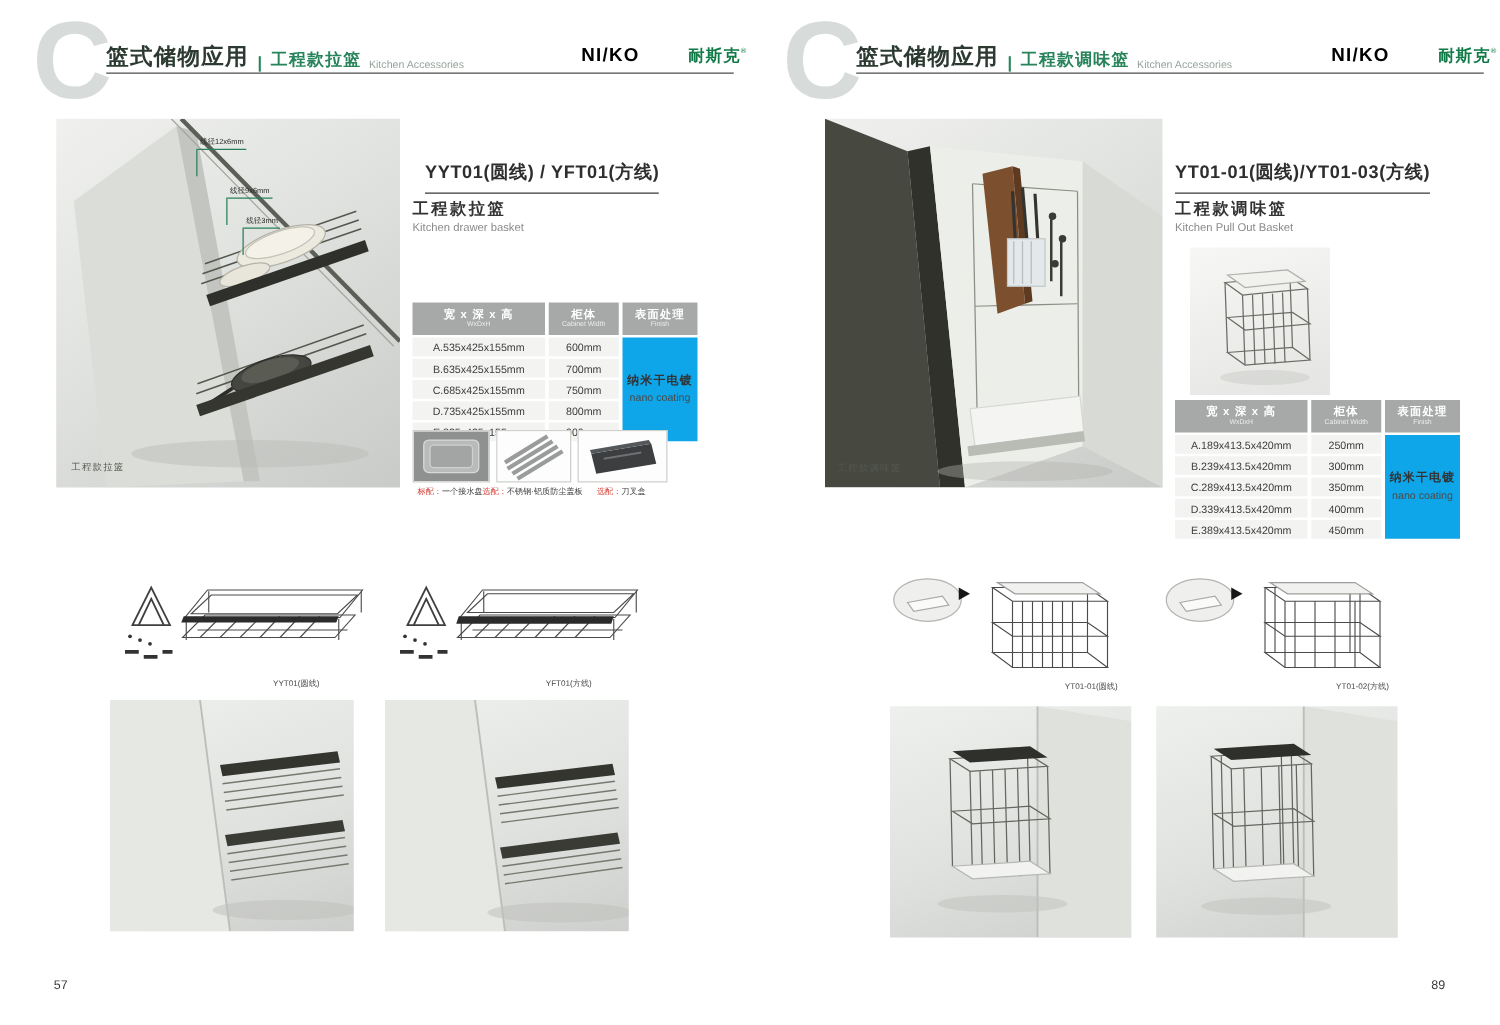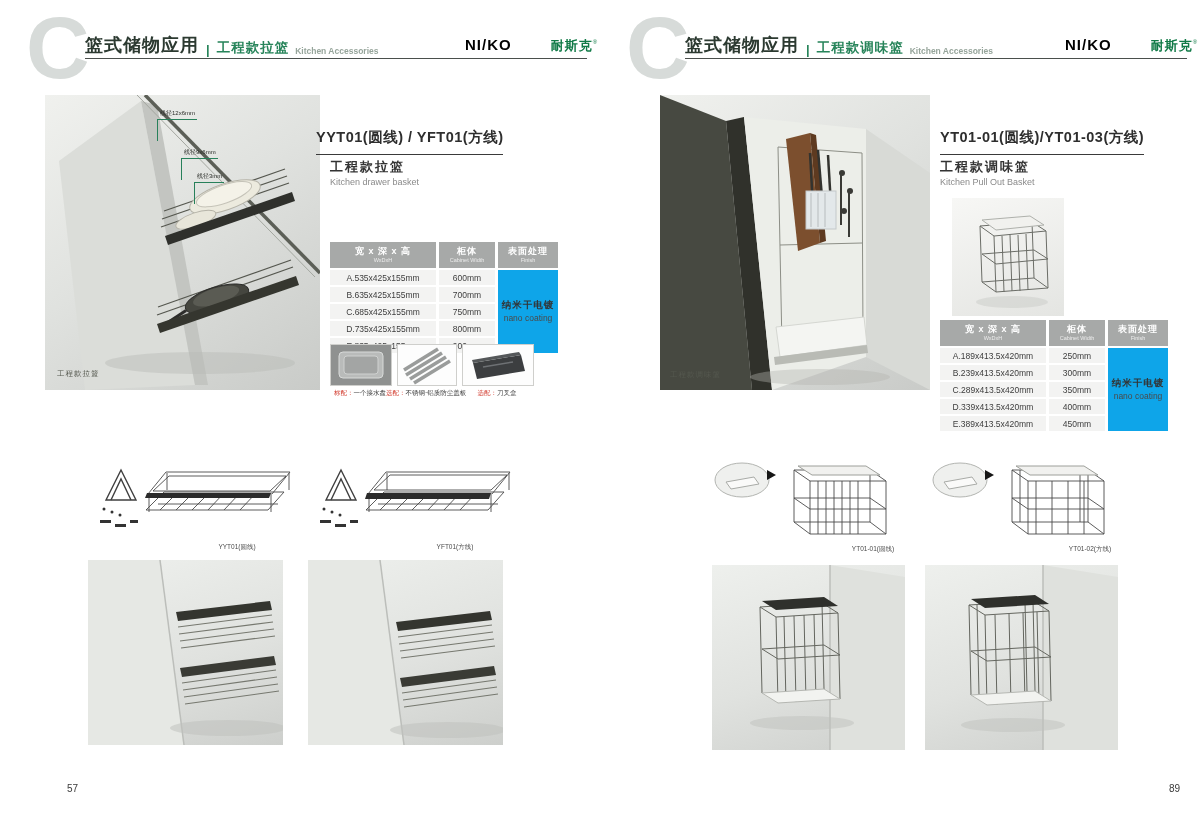--- a/index.html
+++ b/index.html
@@ -6,21 +6,21 @@
   body{font-family:"Liberation Sans","DejaVu Sans",sans-serif;-webkit-font-smoothing:antialiased;}
   .spread{position:relative;width:1200px;height:820px;background:#ffffff;overflow:hidden;}
   .abs{position:absolute;}
 
   
   .c-mark{font-size:88px;font-weight:700;color:#d7dbd9;line-height:1;letter-spacing:-4px;user-select:none;}
   .header-text{display:flex;align-items:flex-end;gap:6px;z-index:2;white-space:nowrap;}
   .hdr-cat{font-size:18px;font-weight:700;color:#2c3a31;letter-spacing:1px;}
   .hdr-div{font-size:13px;font-weight:700;color:#27845a;padding:0 1px;}
   .hdr-sec{font-size:13.5px;font-weight:700;color:#27845a;letter-spacing:1px;}
-  .hdr-sub{font-size:8.5px;color:#96a59b;padding-bottom:1px;font-weight:bold;}
+  .hdr-sub{font-size:8.5px;color:#96a59b;padding-bottom:1px;}
   .header-rule{height:1px;background:#4a4f4c;}
   .logo{white-space:nowrap;}
   .logo-en{font-size:15px;font-weight:800;color:#000000;letter-spacing:1px;}
   .logo-cn{font-size:13px;font-weight:800;color:#117a47;margin-left:3px;letter-spacing:1px;padding-left:36px;}
   .logo-reg{font-size:6px;color:#117a47;vertical-align:super;}
 
   
   .photo{background:linear-gradient(145deg,#f0f1ee 0%,#e0e2df 45%,#c9cbc8 100%);overflow:hidden;}
   .photo svg{display:block;}
   .photo-caption{position:absolute;font-size:7.5px;color:#55584f;letter-spacing:1px;}
@@ -44,21 +44,21 @@
 
   
   .acc-photo{border:1px solid #cfcfcc;background:#fff;overflow:hidden;}
   .acc-cap{font-size:6.5px;color:#3c3c3c;white-space:nowrap;text-align:center;}
   .acc-cap .lbl{color:#d23b2e;}
 
   
   .diagram svg{display:block;}
   .diagram-caption{font-size:6.5px;color:#4a4a4a;text-align:center;width:120px;white-space:nowrap;}
   .detail{background:linear-gradient(160deg,#eef0ed 0%,#e0e2df 55%,#cdcfcc 100%);overflow:hidden;}
-  .page-num{font-size:10px;color:#3a3a3a;margin-left:24px;}
+  .page-num{font-size:10px;color:#3a3a3a;}
 </style>
 </head>
 <body>
 
 <div class="spread">
 
   <section>
     <div class="abs c-mark" style="left:26px;top:4px;">C</div>
     <div class="abs header-text" style="left:85px;top:33px;">
       <span class="hdr-cat">篮式储物应用</span>
@@ -99,21 +99,21 @@
         </g>
         <polygon points="112,229 251,181 254,190 115,238" fill="#35362f"></polygon>
         <ellipse cx="155" cy="268" rx="95" ry="11" fill="#b9bbb6" opacity="0.45"></ellipse>
       </svg>
       <span class="callout" style="left:113px;top:14px;">线径12x6mm</span>
       <span class="callout" style="left:137px;top:53px;">线径9x6mm</span>
       <span class="callout" style="left:150px;top:77px;">线径3mm</span>
       <span class="photo-caption" style="left:12px;bottom:11px;">工程款拉篮</span>
     </div>
 
-    <div class="abs" style="left:316px;top:128px;">
+    <div class="abs" style="left:340px;top:128px;">
       <span class="model">YYT01(圆线) / YFT01(方线)</span>
     </div>
     <div class="abs name-cn" style="left:330px;top:158px;">工程款拉篮</div>
     <div class="abs name-en" style="left:330px;top:174px;">Kitchen drawer basket</div>
 
     <div class="abs spec" style="left:330px;top:242px;">
       <div class="th">
           <span class="cn">宽 x 深 x 高</span>
           <span class="en">WxDxH</span>
         </div>

